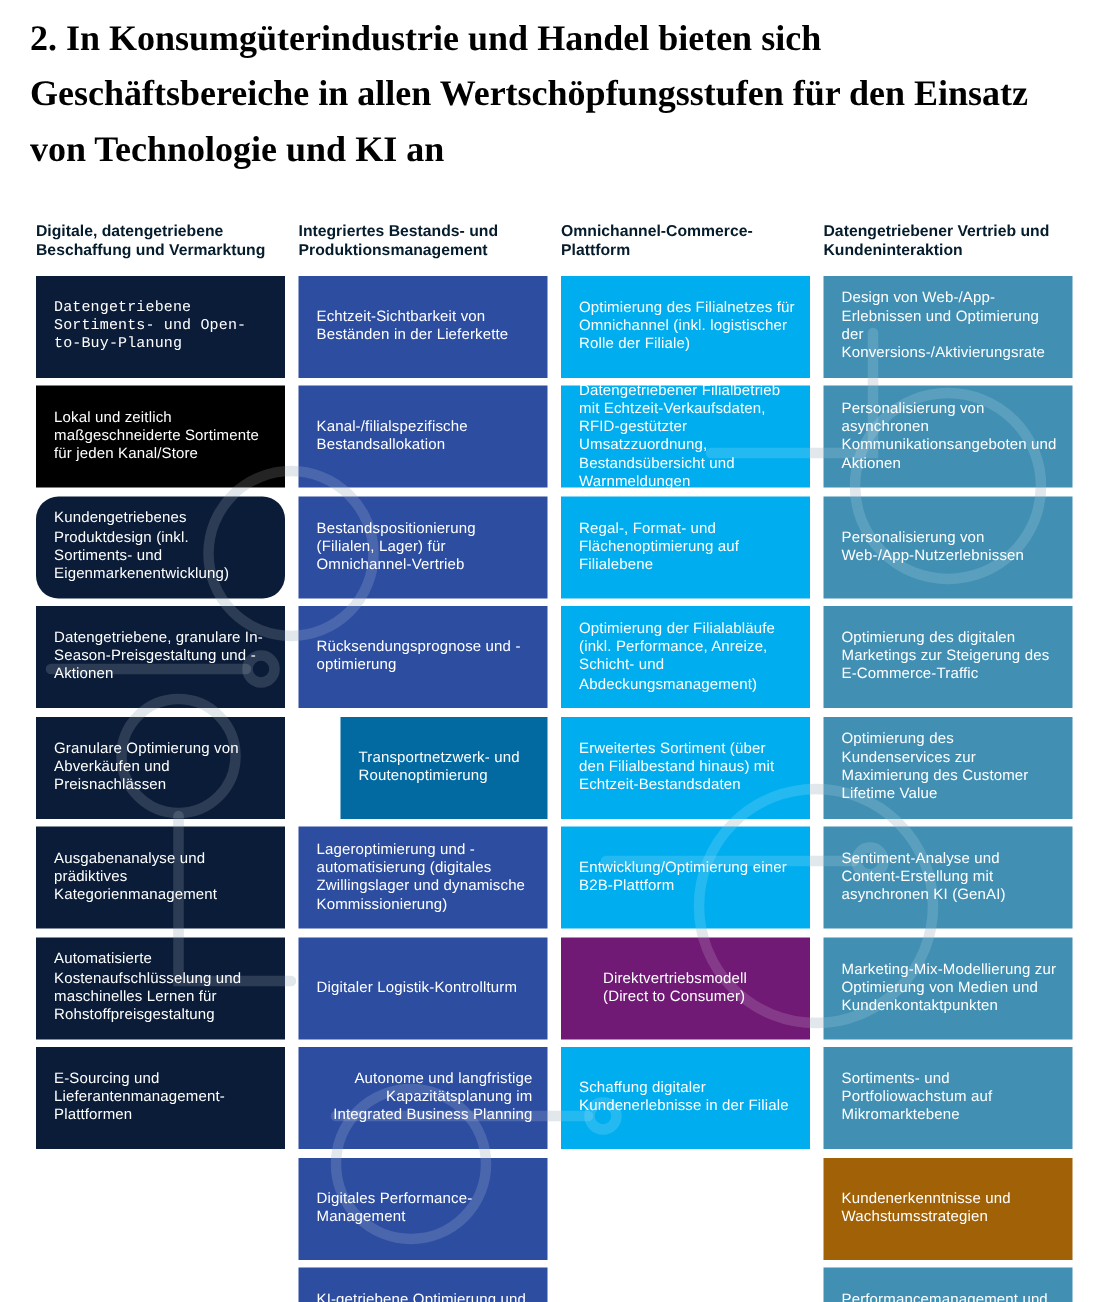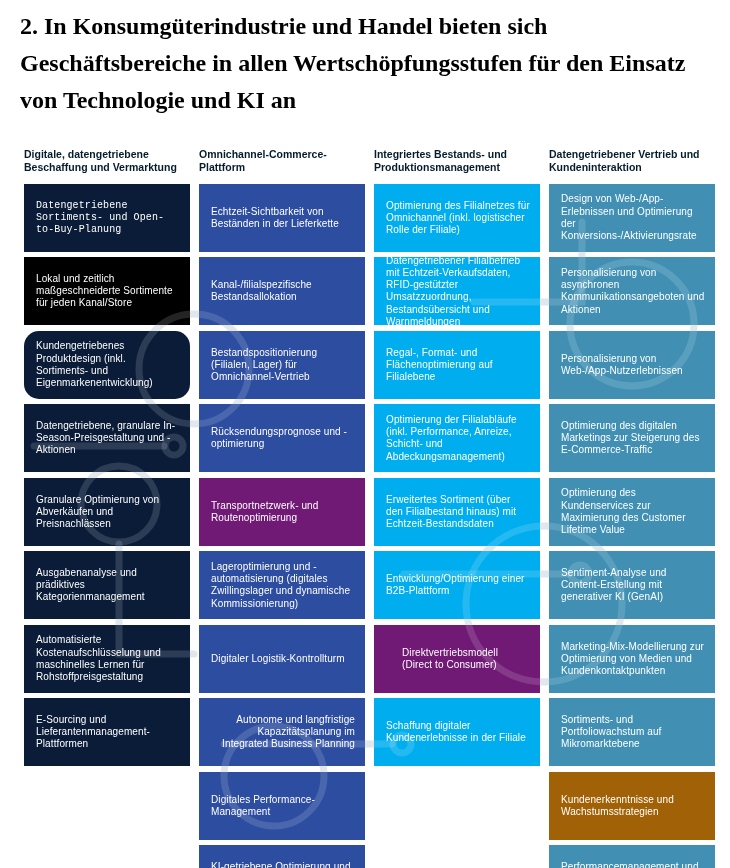--- a/index.html
+++ b/index.html
@@ -75,22 +75,22 @@
 </style>
 </head>
 <body>
 
 <div class="page">
 
   <h1 class="title">2. In Konsumgüterindustrie und Handel bieten sich Geschäftsbereiche in allen Wertschöpfungsstufen für den Einsatz von Technologie und KI an</h1>
 
   <div class="headers">
     <div class="header-cell" style="color: rgb(5, 28, 44);">Digitale, datengetriebene Beschaffung und Vermarktung</div>
+    <div class="header-cell" style="color: rgb(5, 28, 44);">Integriertes Bestands- und Produktionsmanagement</div>
     <div class="header-cell" style="color: rgb(5, 28, 44);">Omnichannel-Commerce-Plattform</div>
-    <div class="header-cell" style="color: rgb(5, 28, 44);">Integriertes Bestands- und Produktionsmanagement</div>
     <div class="header-cell" style="color: rgb(5, 28, 44);">Datengetriebener Vertrieb und Kundeninteraktion</div>
   </div>
 
   <div class="grid-wrap">
 
     <svg class="pattern under" viewBox="0 0 690 730" xmlns="http://www.w3.org/2000/svg">
       <g fill="none" stroke="#9fb0bd" stroke-opacity="0.35" stroke-width="7" stroke-linecap="round">
         <circle cx="170" cy="185" r="55"></circle>
         <circle cx="95" cy="320" r="38"></circle>
         <circle cx="520" cy="420" r="78"></circle>
@@ -118,21 +118,21 @@
         <div class="cell" style="background: rgb(10, 28, 56);">Ausgabenanalyse und prädiktives Kategorienmanagement</div>
         <div class="cell" style="background: rgb(10, 28, 56);">Automatisierte Kostenaufschlüsselung und maschinelles Lernen für Rohstoffpreisgestaltung</div>
         <div class="cell" style="background: rgb(10, 28, 56);">E-Sourcing und Lieferantenmanagement-Plattformen</div>
       </div>
 
       <div class="colstack">
         <div class="cell" style="background: rgb(45, 77, 160);">Echtzeit-Sichtbarkeit von Beständen in der Lieferkette</div>
         <div class="cell" style="background: rgb(45, 77, 160);">Kanal-/filialspezifische Bestandsallokation</div>
         <div class="cell" style="background: rgb(45, 77, 160);">Bestandspositionierung (Filialen, Lager) für Omnichannel-Vertrieb</div>
         <div class="cell" style="background: rgb(45, 77, 160);">Rücksendungsprognose und -optimierung</div>
-        <div class="cell" style="background: #701a75;">Transportnetzwerk- und Routenoptimierung</div>
+        <div class="cell" style="background: #0369a1; margin-left: 28px;">Transportnetzwerk- und Routenoptimierung</div>
         <div class="cell" style="background: rgb(45, 77, 160);">Lageroptimierung und -automatisierung (digitales Zwillingslager und dynamische Kommissionierung)</div>
         <div class="cell" style="background: rgb(45, 77, 160);">Digitaler Logistik-Kontrollturm</div>
         <div class="cell" style="background: rgb(45, 77, 160); text-align: right;">Autonome und langfristige Kapazitätsplanung im Integrated Business Planning</div>
         <div class="cell" style="background: rgb(45, 77, 160);">Digitales Performance-Management</div>
         <div class="cell" style="background: rgb(45, 77, 160);">KI-getriebene Optimierung und Überwachung von Maschinen und Produktionsprozessen</div>
       </div>
 
       <div class="colstack">
         <div class="cell" style="background: rgb(0, 174, 239);">Optimierung des Filialnetzes für Omnichannel (inkl. logistischer Rolle der Filiale)</div>
         <div class="cell" style="background: rgb(0, 174, 239);">Datengetriebener Filialbetrieb mit Echtzeit-Verkaufsdaten, RFID-gestützter Umsatzzuordnung, Bestandsübersicht und Warnmeldungen</div>
@@ -143,21 +143,21 @@
         <div class="cell" style="background: #701a75; padding-left: 28px;">Direktvertriebsmodell (Direct to Consumer)</div>
         <div class="cell" style="background: rgb(0, 174, 239);">Schaffung digitaler Kundenerlebnisse in der Filiale</div>
       </div>
 
       <div class="colstack">
         <div class="cell" style="background: rgb(65, 144, 180);">Design von Web-/App-Erlebnissen und Optimierung der Konversions-/Aktivierungsrate</div>
         <div class="cell" style="background: rgb(65, 144, 180);">Personalisierung von asynchronen Kommunikationsangeboten und Aktionen</div>
         <div class="cell" style="background: rgb(65, 144, 180);">Personalisierung von Web-/App-Nutzerlebnissen</div>
         <div class="cell" style="background: rgb(65, 144, 180);">Optimierung des digitalen Marketings zur Steigerung des E-Commerce-Traffic</div>
         <div class="cell" style="background: rgb(65, 144, 180);">Optimierung des Kundenservices zur Maximierung des Customer Lifetime Value</div>
-        <div class="cell" style="background: rgb(65, 144, 180);">Sentiment-Analyse und Content-Erstellung mit generativer KI (GenAI)</div>
+        <div class="cell" style="background: rgb(65, 144, 180);">Sentiment-Analyse und Content-Erstellung mit asynchronen KI (GenAI)</div>
         <div class="cell" style="background: rgb(65, 144, 180);">Marketing-Mix-Modellierung zur Optimierung von Medien und Kundenkontaktpunkten</div>
         <div class="cell" style="background: rgb(65, 144, 180);">Sortiments- und Portfoliowachstum auf Mikromarktebene</div>
         <div class="cell" style="background: #a16207;">Kundenerkenntnisse und Wachstumsstrategien</div>
         <div class="cell" style="background: rgb(65, 144, 180);">Performancemanagement und Ressourcenoptimierung (inkl. Anreizoptimierung)</div>
       </div>
 
     </div>
 
     <svg class="pattern over" viewBox="0 0 690 730" xmlns="http://www.w3.org/2000/svg">
       <g fill="none" stroke="#ffffff" stroke-opacity="0.14" stroke-width="7" stroke-linecap="round">

